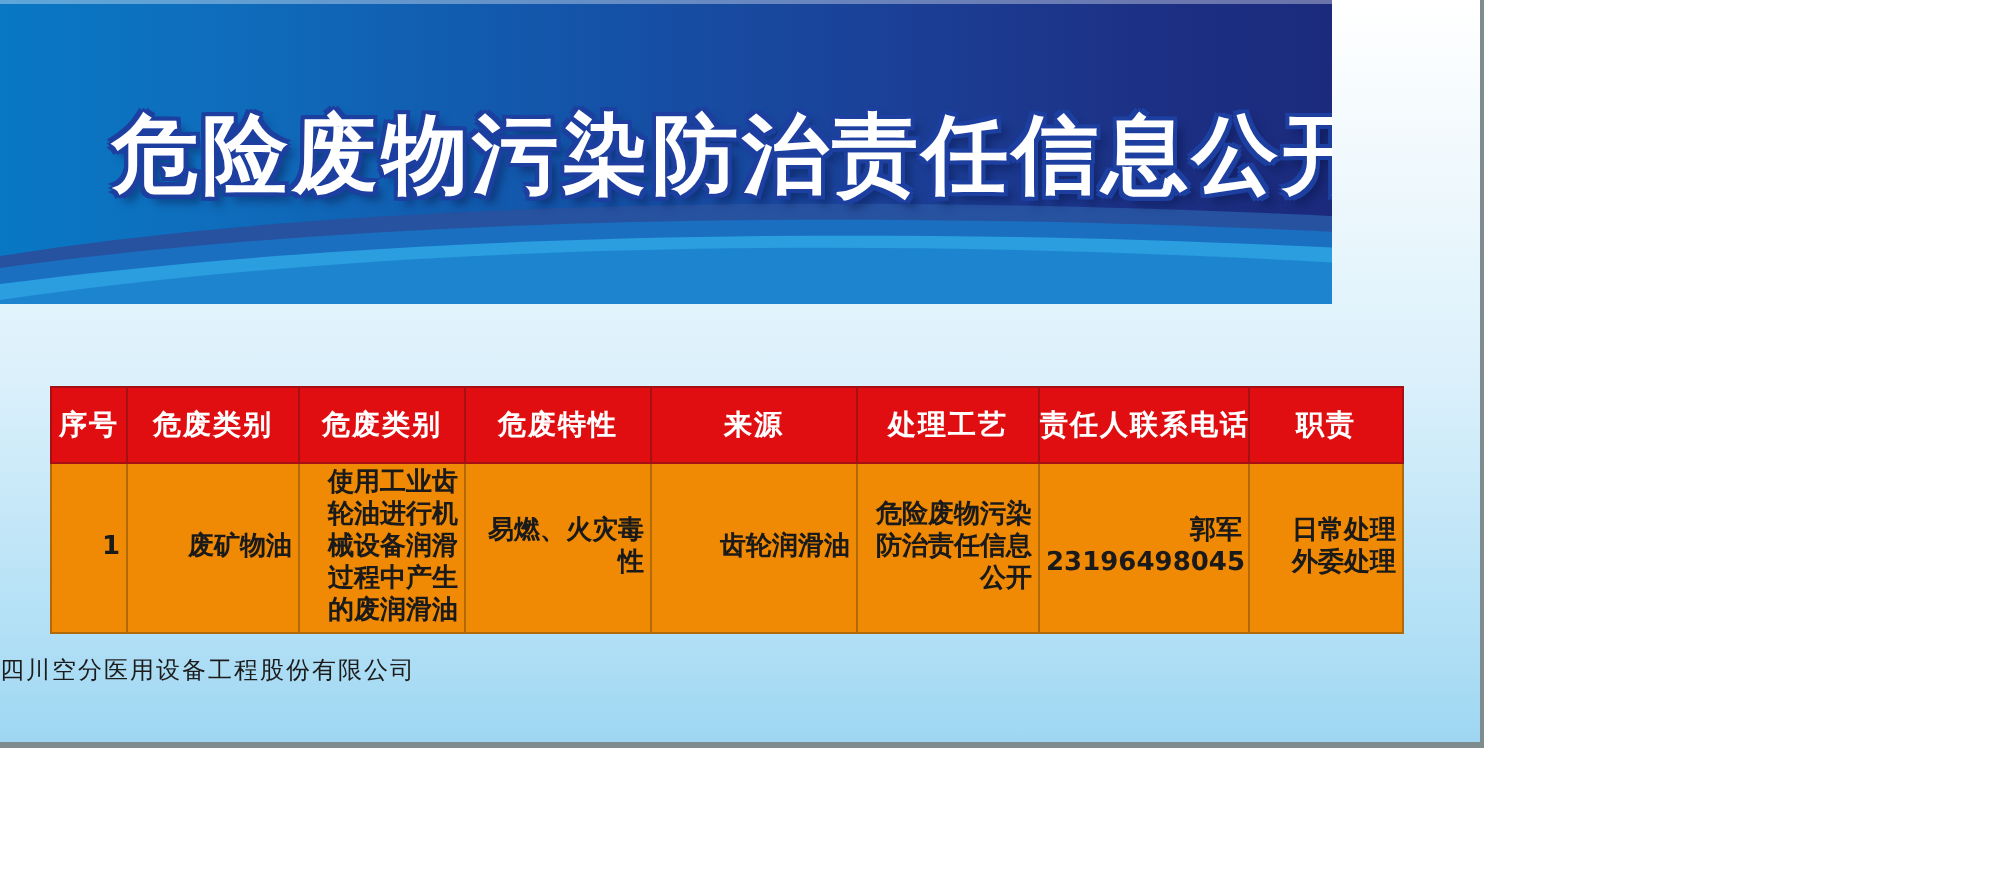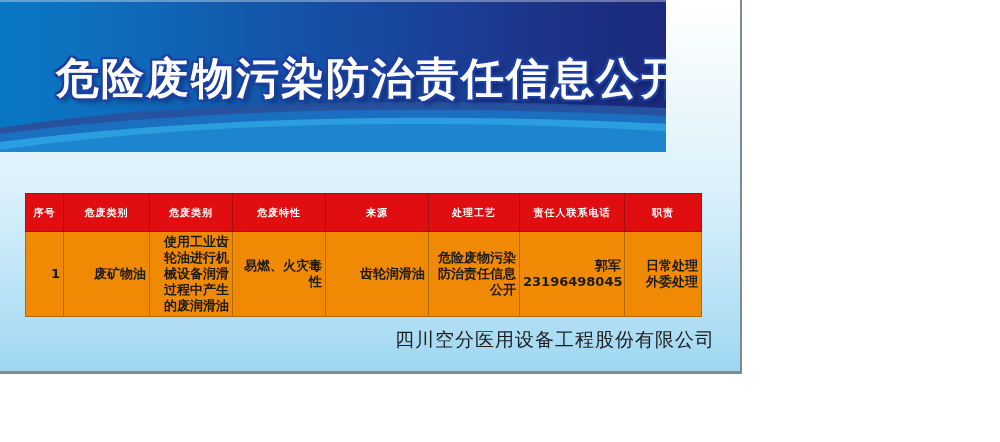--- a/index.html
+++ b/index.html
@@ -107,21 +107,21 @@
   table.info-table {
     width: 676px;
     border-collapse: collapse;
     table-layout: fixed;
     border: 1px solid #8a5a10;
   }
 
   table.info-table th {
     background: #e00d11;
     color: #ffffff;
-    font-size: 10px;
+    font-size: 14px;
     font-weight: bold;
     height: 38px;
     text-align: center;
     vertical-align: middle;
     border: 1px solid #a51014;
     letter-spacing: 1px;
     white-space: nowrap;
   }
 
   table.info-table td {
@@ -151,22 +151,21 @@
   col.c5 { width: 91px; }
   col.c6 { width: 105px; }
   col.c7 { width: 77px; }
 
   
   #footer-company {
     position: absolute;
     left: 0;
     top: 327px;
     width: 715px;
-    text-align: right;
-    font-size: 19px;
+    font-size: 12px;
     letter-spacing: 1px;
     color: #1c1c1c;
     font-family: Liberation Sans, sans-serif;
     white-space: nowrap;
   }
 </style>
 </head>
 <body>
 
 <div id="stage">

